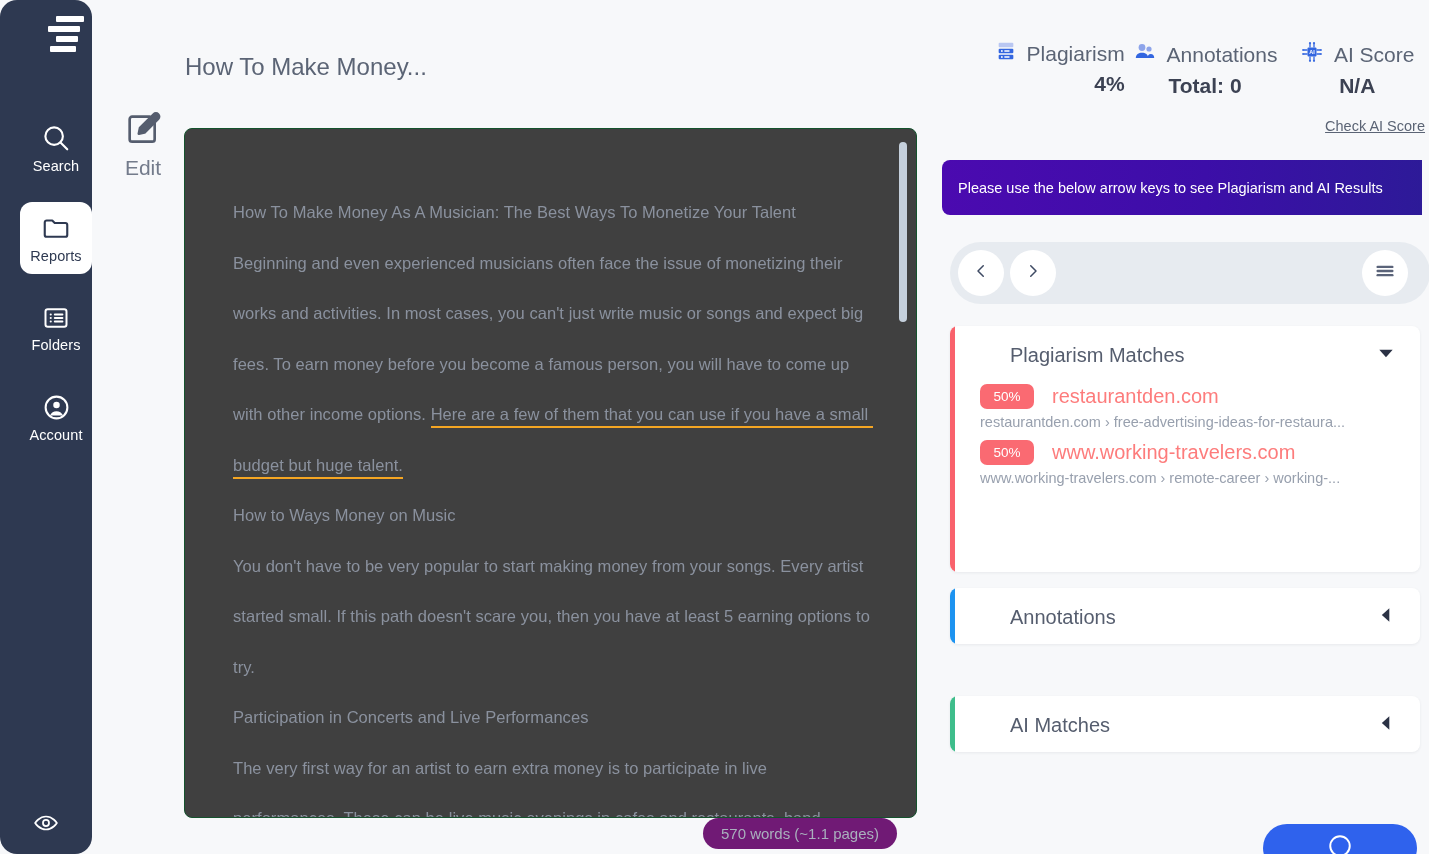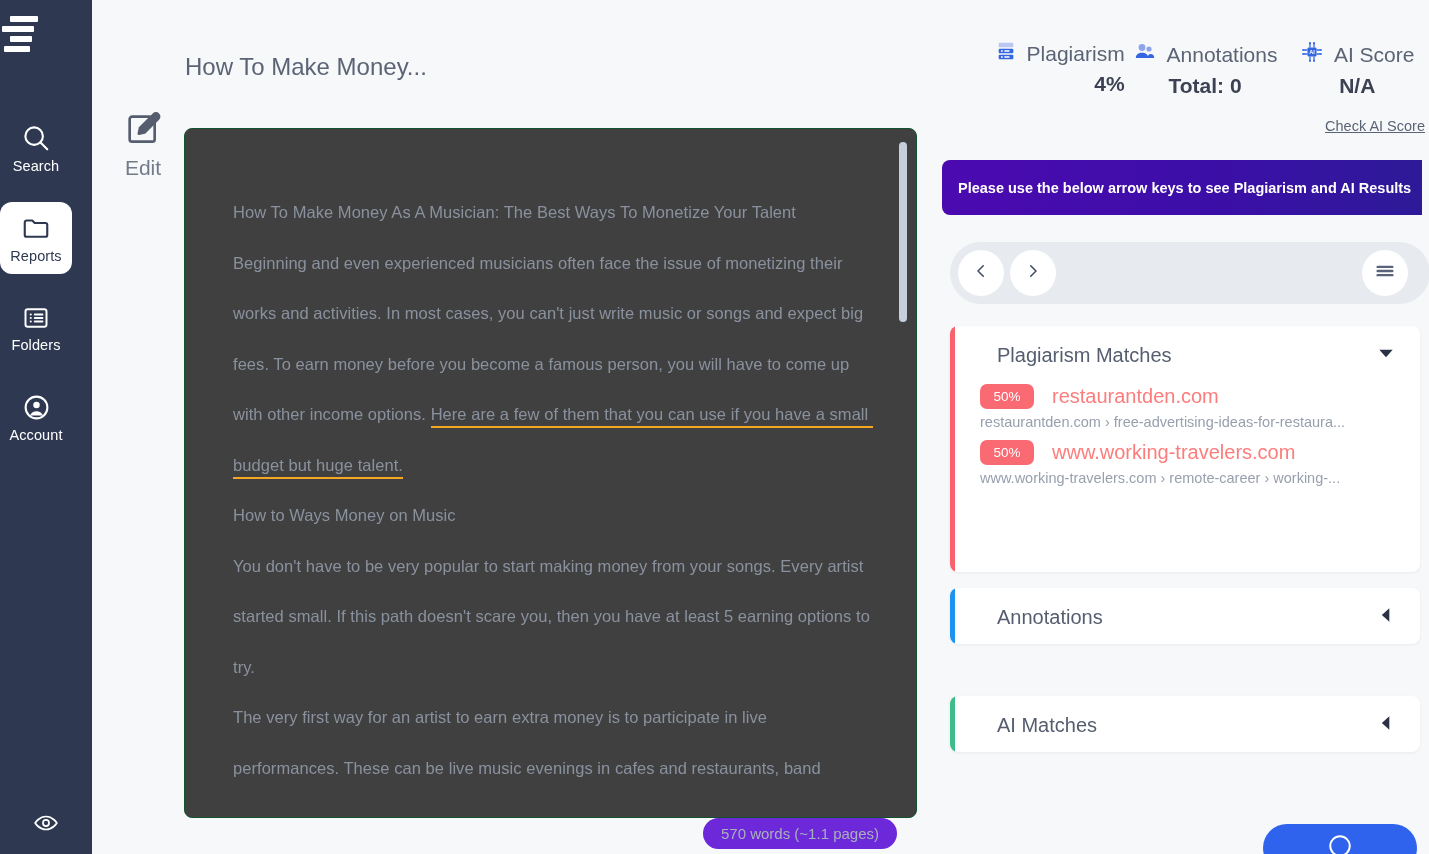--- a/index.html
+++ b/index.html
@@ -9,23 +9,24 @@
     font-family: "Liberation Sans", sans-serif;
     background: #f7f8fa;
   }
   body { display: flex; }
 
   
   .sidebar {
     width: 92px; height: 854px;
     background: #2e3951;
     display: flex; flex-direction: column;
-    align-items: flex-start;
+    align-items: flex-end;
     flex: 0 0 92px;
     position: relative;
+    border-radius: 17px;
   }
   .logo {
     margin-top: 14px; margin-bottom: 58px;
     width: 46px; height: 40px;
     display: flex; flex-direction: column;
     justify-content: center; align-items: flex-start;
     gap: 4px;
     padding-left: 2px;
   }
   .logo .bar { background: #ffffff; border-radius: 1px; height: 6px; }
@@ -129,21 +130,21 @@
   .doc-scrollbar .thumb {
     width: 8px; height: 180px;
     background: #c5d0dc;
     border-radius: 6px;
     cursor: pointer;
   }
   .wordcount {
     position: absolute;
     left: 708px; top: 818px;
     transform: translateX(-50%);
-    background: #6d28d9;
+    background: #701a75;
     color: #a9b0bd;
     font-size: 15px;
     padding: 7px 18px;
     border-radius: 18px;
     white-space: nowrap;
     text-align: right;
   }
 
   
   .right {
@@ -186,21 +187,21 @@
   .banner {
     position: absolute;
     left: 0px; top: 160px;
     width: 480px; height: 55px;
     background: linear-gradient(90deg, #4b0ab0 0%, #3c0ea8 55%, #2d1a98 100%);
     border-radius: 8px 0 0 8px;
     display: flex; align-items: center;
     padding-left: 16px;
     color: #ffffff;
     font-size: 14.5px;
-    font-weight: bold;
+    font-weight: normal;
     white-space: nowrap;
   }
 
   .navpill {
     position: absolute;
     left: 8px; top: 242px;
     width: 480px; height: 62px;
     background: #e7ebf0;
     border-radius: 31px;
     display: flex; align-items: center;
@@ -224,22 +225,23 @@
     border-radius: 8px;
     box-shadow: 0 1px 3px rgba(30,40,60,0.07);
     overflow: hidden;
   }
   .panel .accent {
     position: absolute; left: 0; top: 0; bottom: 0;
     width: 5px;
   }
   .panel-head {
     display: flex; align-items: center;
-    padding: 0 24px 0 47px;
+    padding: 0 24px 0 24px;
     height: 58px;
+    margin-left: 36px;
   }
   .panel-title {
     font-size: 20px; color: #555d6e; font-weight: 400;
   }
   .panel-caret { margin-left: auto; cursor: pointer; }
 
   #panel-plag { top: 326px; height: 246px; }
   #panel-plag .accent { background: #f9626c; }
   #panel-ann  { top: 588px; height: 56px; }
   #panel-ann .accent  { background: #1d93f0; }
@@ -366,20 +368,21 @@
       </span>
       <span class="edit-label">Edit</span>
     </div>
 
     <div class="doc-card">
       <div class="doc-inner">
         <div class="doc-p"><span>How To Make Money As A Musician: The Best Ways To Monetize Your Talent</span></div>
         <div class="doc-p"><span>Beginning and even experienced musicians often face the issue of monetizing their works and activities. In most cases, you can't just write music or songs and expect big fees. To earn money before you become a famous person, you will have to come up with other income options. </span><span class="hl-under">Here are a few of them that you can use if you have a small budget but huge talent.</span></div>
         <div class="doc-p"><span>How to Ways Money on Music</span></div>
         <div class="doc-p"><span>You don't have to be very popular to start making money from your songs. Every artist started small. If this path doesn't scare you, then you have at least 5 earning options to try.</span></div>
+        <div class="doc-p"><span>Participation in Concerts and Live Performances</span></div>
         <div class="doc-p"><span>The very first way for an artist to earn extra money is to participate in live performances. These can be live music evenings in cafes and restaurants, band</span></div>
       </div>
       <div class="doc-scrollbar">
         <div class="thumb"></div>
       </div>
     </div>
 
     <div class="wordcount">570 words (~1.1 pages)</div>
   </div>
 

